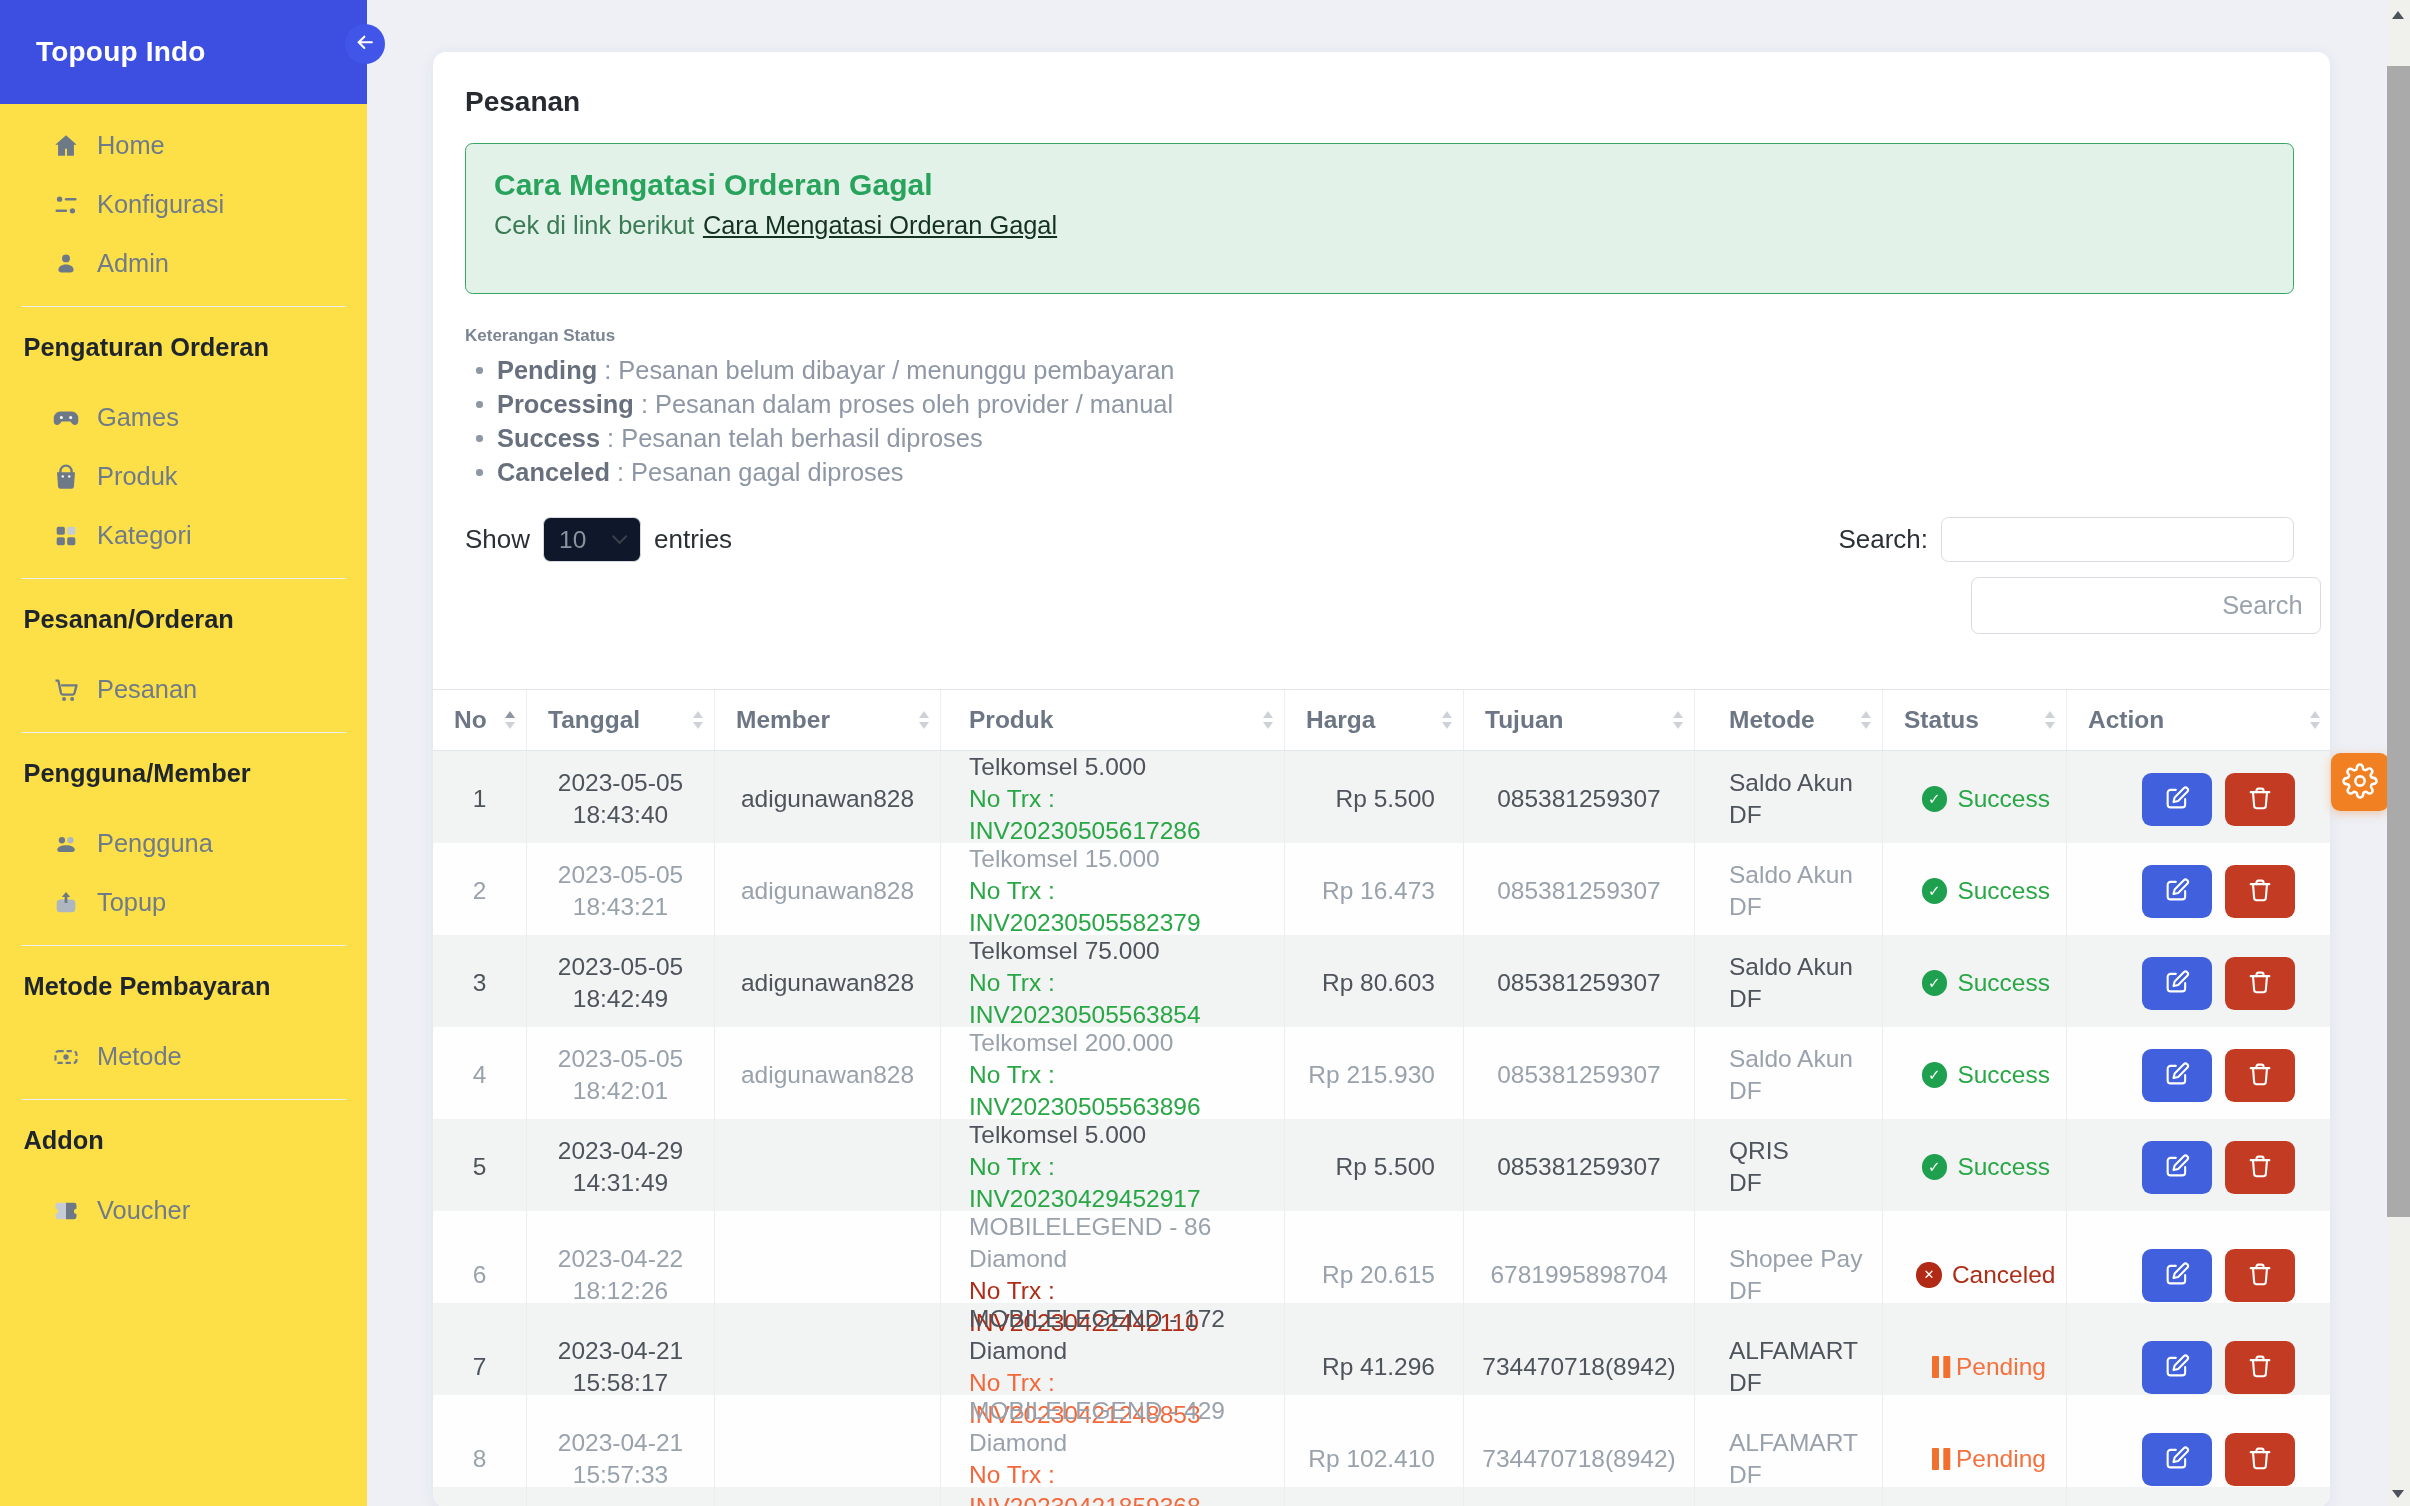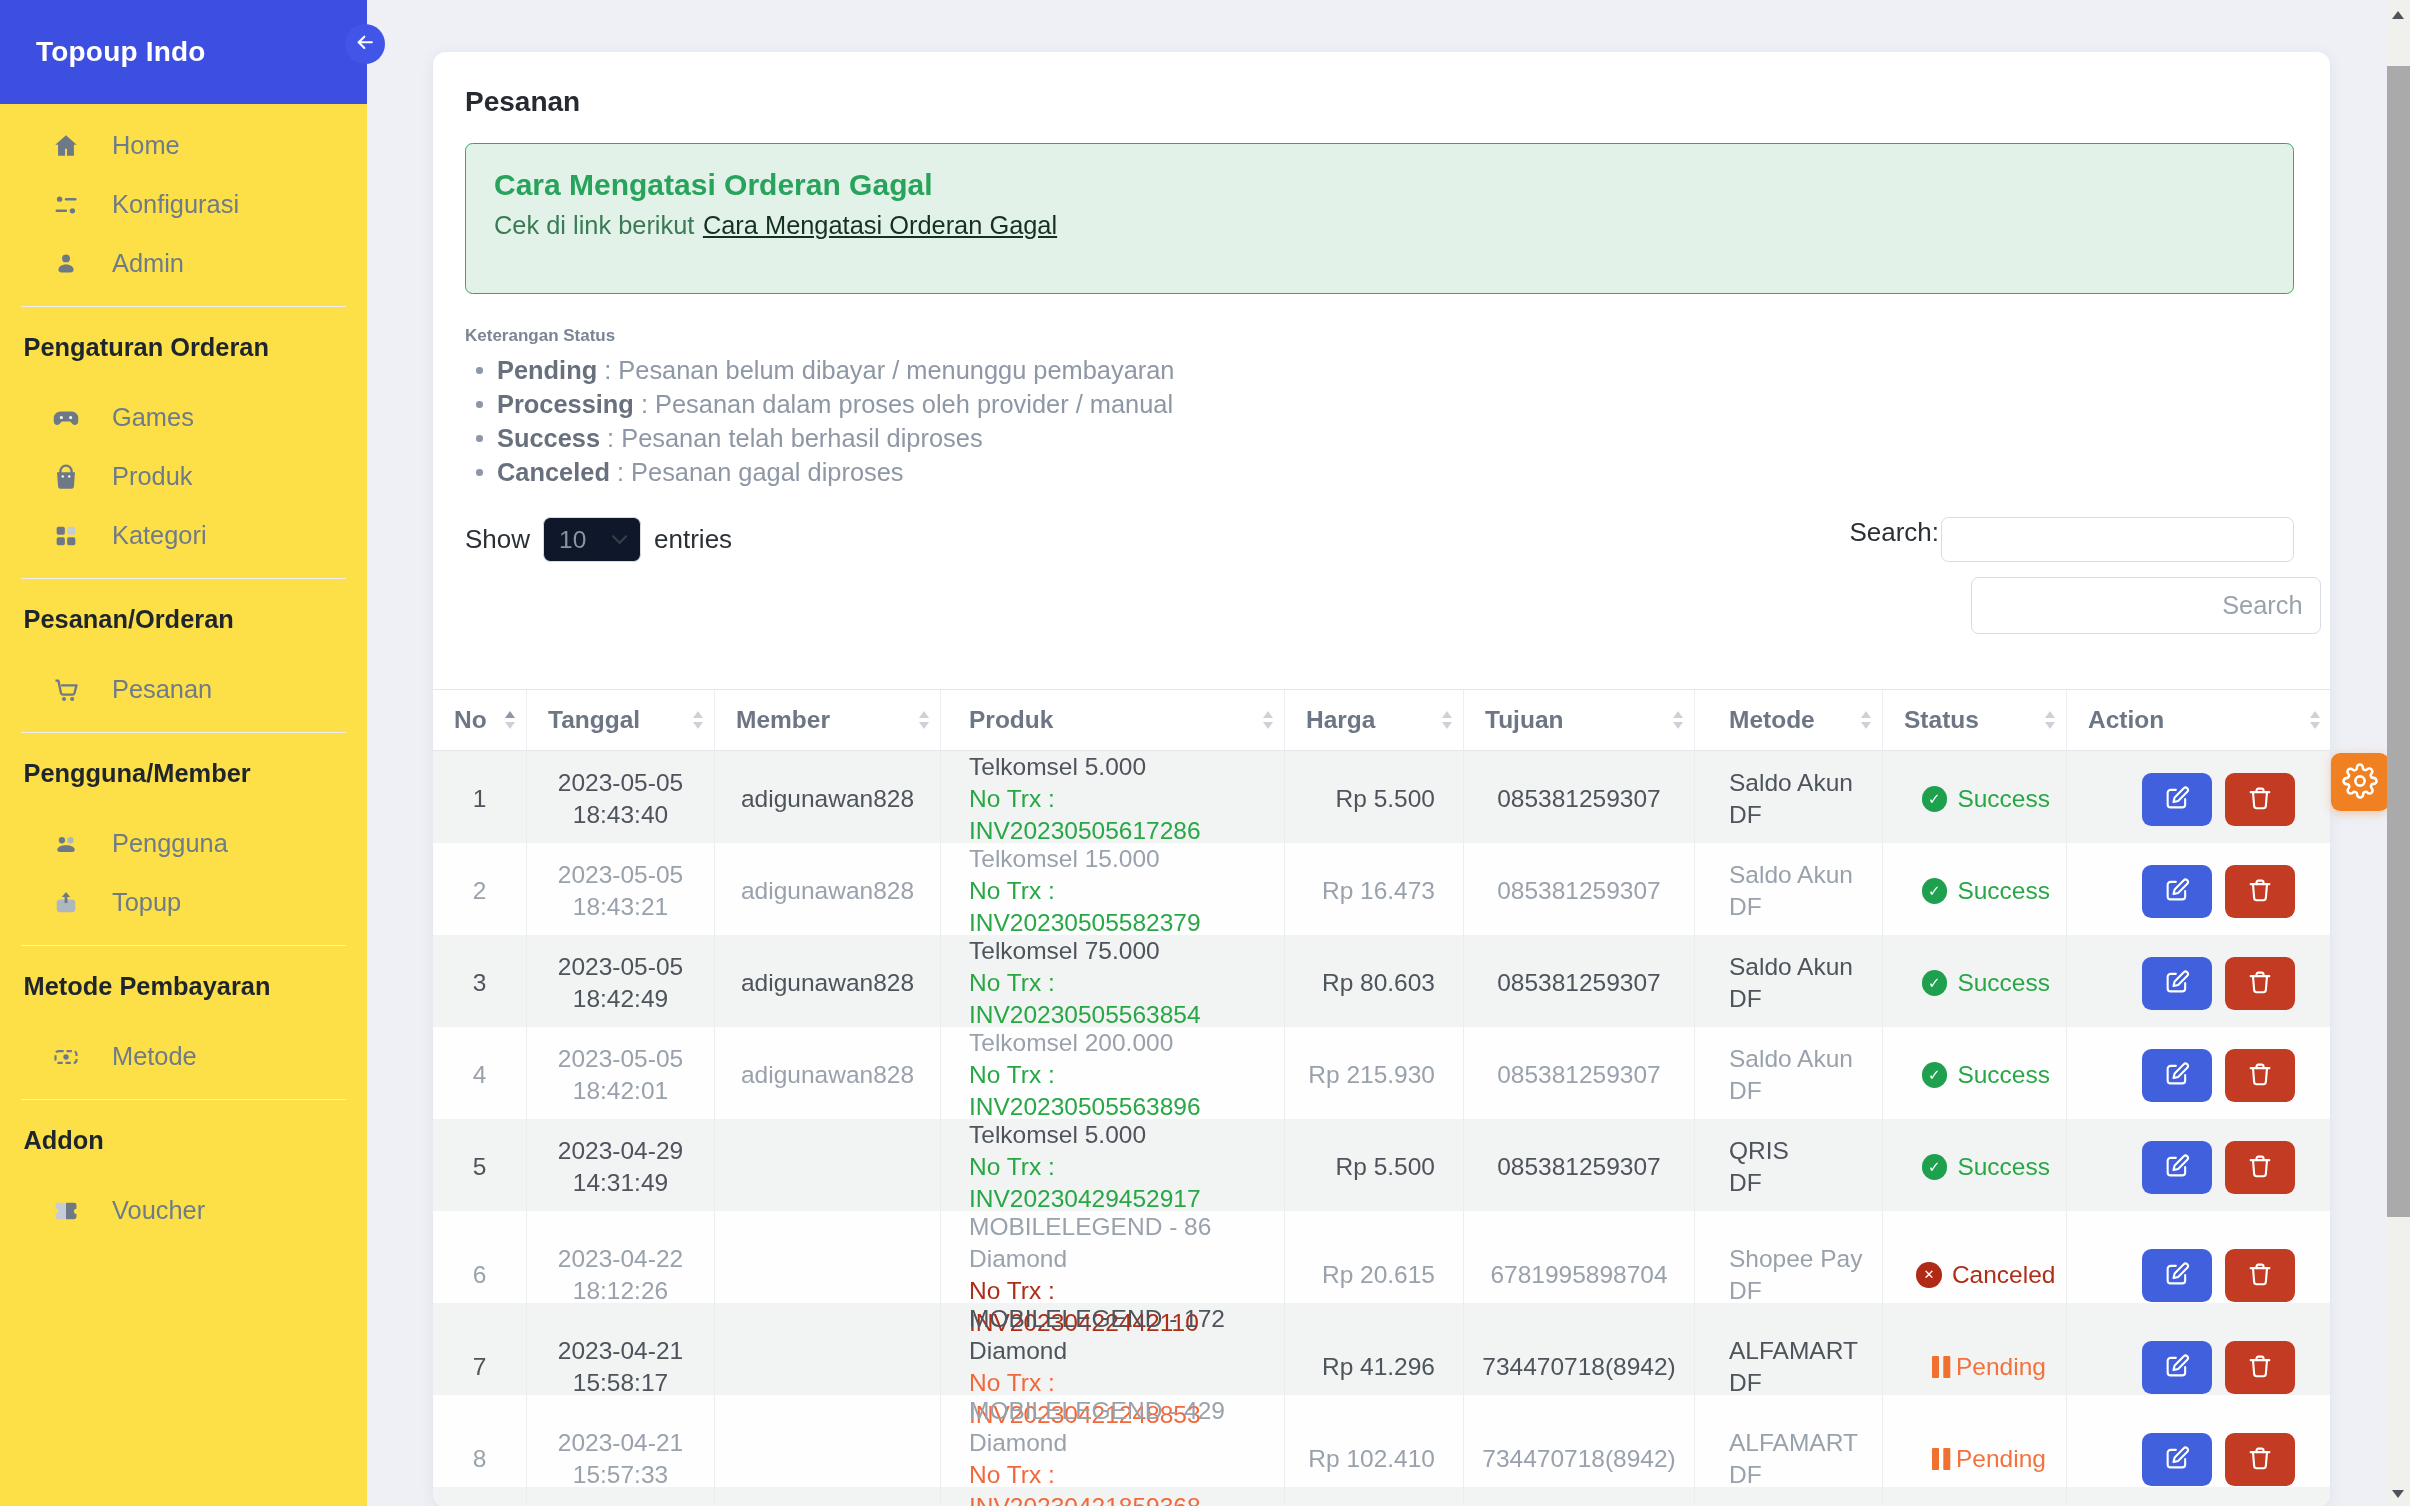--- a/index.html
+++ b/index.html
@@ -8,21 +8,21 @@
     font-family:"Liberation Sans","DejaVu Sans",sans-serif; background:#eef0f6; }
 
   
   #sidebar { position:absolute; left:0; top:0; width:367px; height:1507px; background:#fde047; z-index:2; }
   .sb-head { height:104px; background:#3d4fe1; display:flex; align-items:center; padding-left:36px; position:relative; }
   .brand { color:#fff; font-size:28px; font-weight:700; letter-spacing:0.2px; }
   #collapse-btn { position:absolute; left:345px; top:23.5px; width:40px; height:40px; border-radius:50%;
     background:#4156e8; border:none; display:flex; align-items:center; justify-content:center; cursor:pointer; z-index:3; }
   #collapse-btn svg { width:22.6px; height:22.6px; }
   .nav { padding-top:12.2px; }
-  .nav-entry.item { height:59px; display:flex; align-items:center; padding-left:52px; gap:32px; cursor:pointer; }
+  .nav-entry.item { height:59px; display:flex; align-items:center; padding-left:52px; gap:17px; cursor:pointer; }
   .nav-entry.item .icn { width:28px; height:28px; flex:0 0 auto; display:flex; }
   .nav-entry.item .icn svg { width:28px; height:28px; }
   .nav-entry.item .nav-label { font-size:25.4px; color:#6f7b89; }
   .nav-entry.header { margin:22.6px 0 24.5px; padding-left:23.5px; line-height:34px; font-size:25.4px; font-weight:600; color:#1e252d; }
   .nav-entry.divider { height:0.9px; background:#eceef0; margin:13px 21px 0; }
 
   
   #card { position:absolute; left:433px; top:52px; width:1897px; height:1455px; background:#fff;
     border-radius:13px; box-shadow:0 2.8px 15px rgba(40,50,100,.07); z-index:1; overflow:hidden; }
   .page-title { margin:34px 32px 0; font-size:28px; font-weight:600; color:#262b31; }
@@ -40,21 +40,21 @@
     border-radius:50%; background:#8e97a5; }
   ul.legend .term { color:#68707e; font-weight:700; }
 
   .controls { margin:28px 36px 0 32px; height:45px; display:flex; justify-content:space-between; align-items:center; }
   .show-group { display:flex; align-items:center; gap:13px; font-size:26px; color:#2a3036; }
   .select-box { width:98px; height:45px; border:0.9px solid #d8dbe0; border-radius:7.5px; background:#0f172a;
     display:flex; align-items:center; justify-content:space-between; padding:0 15px; cursor:pointer; }
   .select-value { font-size:24.5px; color:#8b939e; }
   .chev { width:11.3px; height:11.3px; border-right:2.4px solid #39404a; border-bottom:2.4px solid #39404a;
     transform:rotate(45deg); margin-top:-5.6px; }
-  .search-group { display:flex; align-items:flex-start; gap:2px; font-size:26px; color:#2a3036; }
+  .search-group { display:flex; align-items:center; gap:13px; font-size:26px; color:#2a3036; }
   .search-group input { width:353px; height:45px; border:0.9px solid #d8dbe0; border-radius:7.5px;
     font-size:24.5px; padding:0 13px; outline:none; background:#fff; }
   .search2-row { margin:15px 9.4px 0 0; display:flex; justify-content:flex-end; }
   .search2-row input { width:350px; height:57px; border:0.9px solid #d8dbe0; border-radius:7.5px;
     font-size:25.4px; padding:8px 17px; outline:none; color:#4d545c; background:#fff;text-align:right; }
   .search2-row input::placeholder, .search-group input::placeholder { color:#99a2ad; }
 
   
   .table { margin-top:55px; --cols:94px 188px 226px 344px 179px 231px 188px 184px 264px; }
   .thead { display:grid; grid-template-columns:var(--cols); height:62px;

